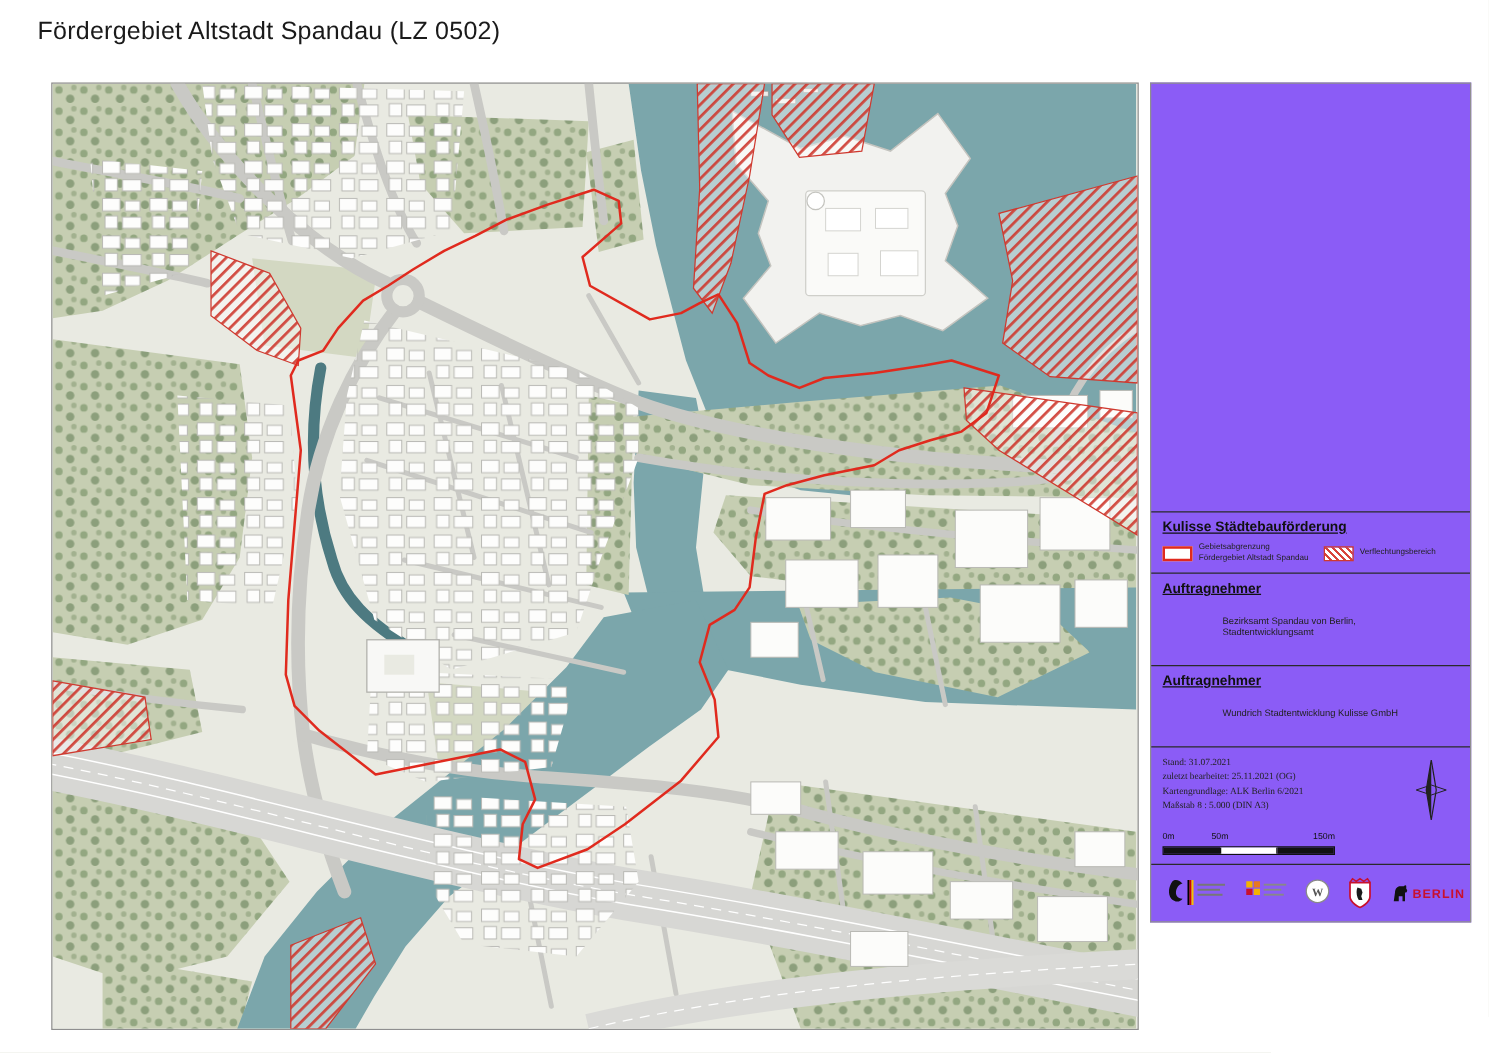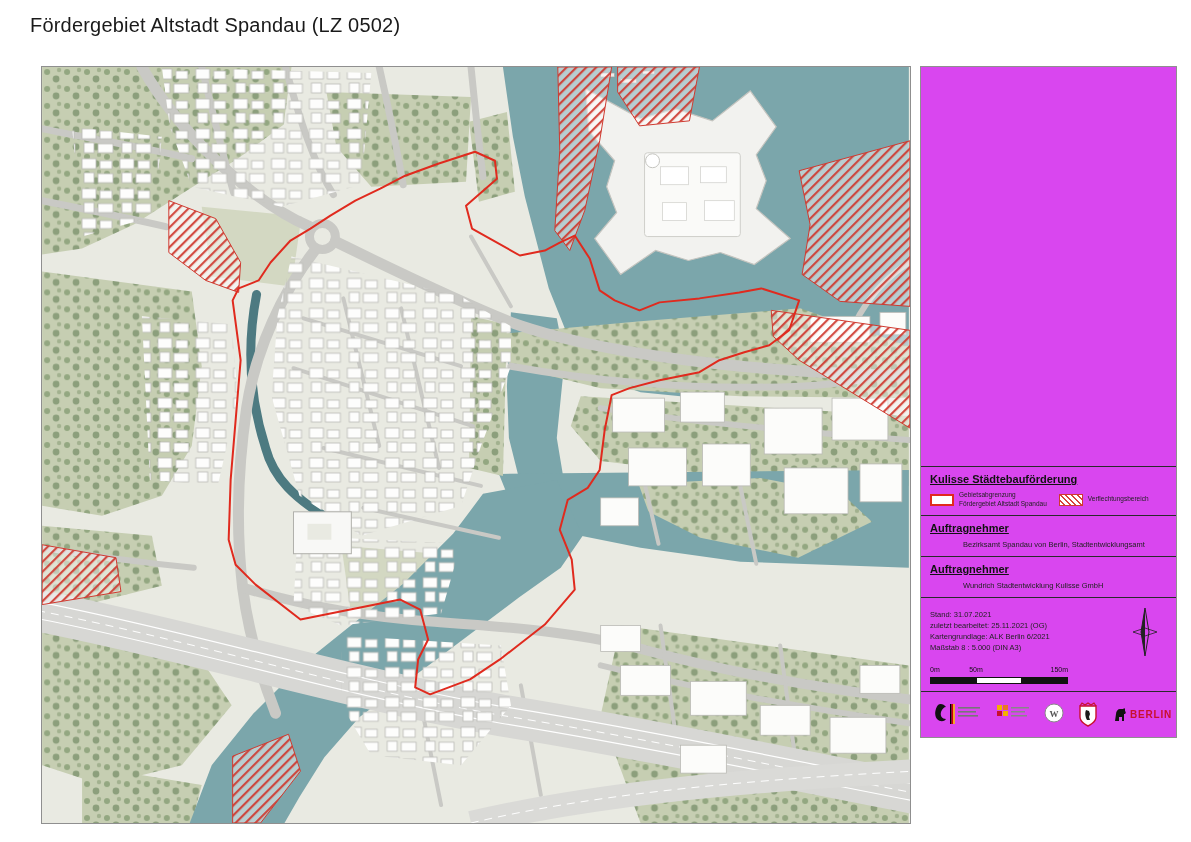--- a/index.html
+++ b/index.html
@@ -14,36 +14,36 @@
   .sheet-subtitle{margin:3px 0 0 1px;font-size:11px;color:#6d6d6d;}
 
   .map-frame{
     position:absolute;left:41px;top:66px;width:870px;height:758px;
     border:1px solid #8f8f8f;box-sizing:border-box;background:#e9eae2;
   }
   .map-frame svg{display:block;width:100%;height:100%;}
 
   .side-panel{
     position:absolute;left:920px;top:66px;width:257px;height:672px;
-    border:1px solid #8f8f8f;box-sizing:border-box;background:#d946ef;
+    border:1px solid #8f8f8f;box-sizing:border-box;background:#8b5cf6;
     display:flex;flex-direction:column;
   }
   .panel-spacer{flex:1;}
   .panel-section{border-top:1px solid #2a2a2a;padding:6px 9px 7px 9px;}
   .section-title{margin:0 0 6px 0;font-size:11px;font-weight:bold;text-decoration:underline;color:#111;}
   .legend-items{display:flex;gap:12px;align-items:center;}
   .legend-item{display:flex;gap:5px;align-items:center;}
   .swatch{width:24px;height:12px;flex:none;box-sizing:border-box;}
   .swatch-outline{background:#fff;border:2px solid #e02a1e;}
   .swatch-hatch{border:1px solid #cf3a30;background:repeating-linear-gradient(45deg,#ffffff 0 2.5px,#d8433a 2.5px 4px);}
   .legend-label{font-size:6.5px;line-height:1.3;color:#222;}
   .legend-label span{display:block;}
-  .section-text{margin:0;font-size:7.5px;color:#222;padding-left:33px;}
-
-  .meta-row{display:flex;align-items:center;}
+  .section-text{margin:15px;font-size:7.5px;color:#222;padding-left:33px;}
+
+  .meta-row{display:flex;align-items:flex-start;font-family:Liberation Serif, serif;}
   .meta-lines{flex:1;font-size:7.5px;line-height:1.5;color:#222;}
   .north-arrow{width:44px;height:52px;flex:none;margin-top:2px;}
 
   .scalebar{position:relative;width:138px;padding-top:11px;margin-top:8px;}
   .sb-label{position:absolute;top:0;font-size:7px;color:#111;}
   .sb-0{left:0;}
   .sb-50{left:46px;transform:translateX(-50%);}
   .sb-150{right:0;}
   .sb-bar{display:flex;height:5px;border:1px solid #111;box-sizing:content-box;}
   .sb-seg{flex:1;}

